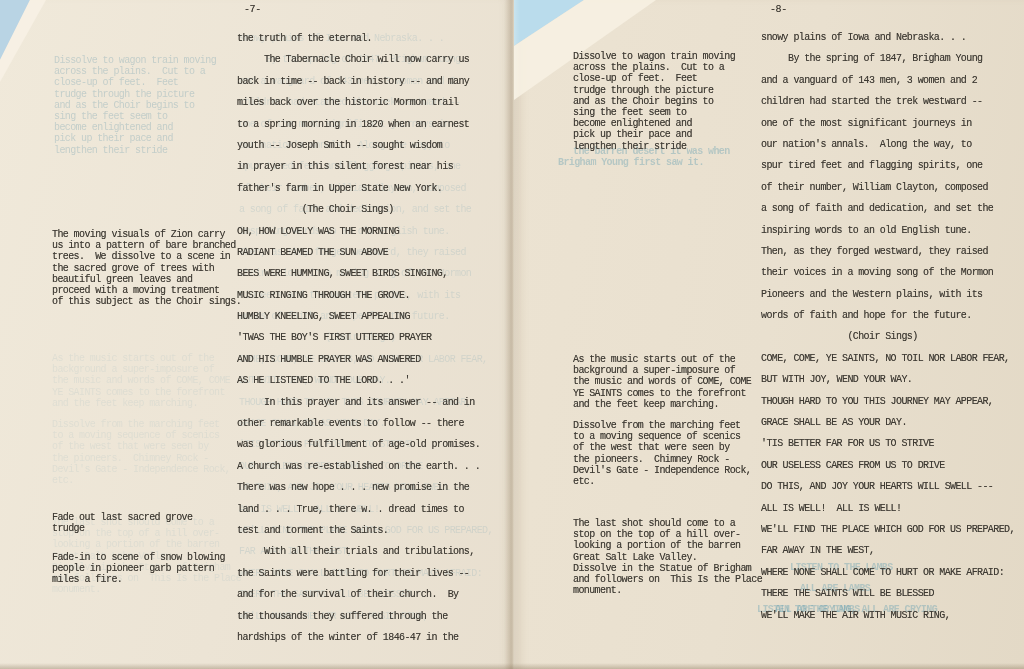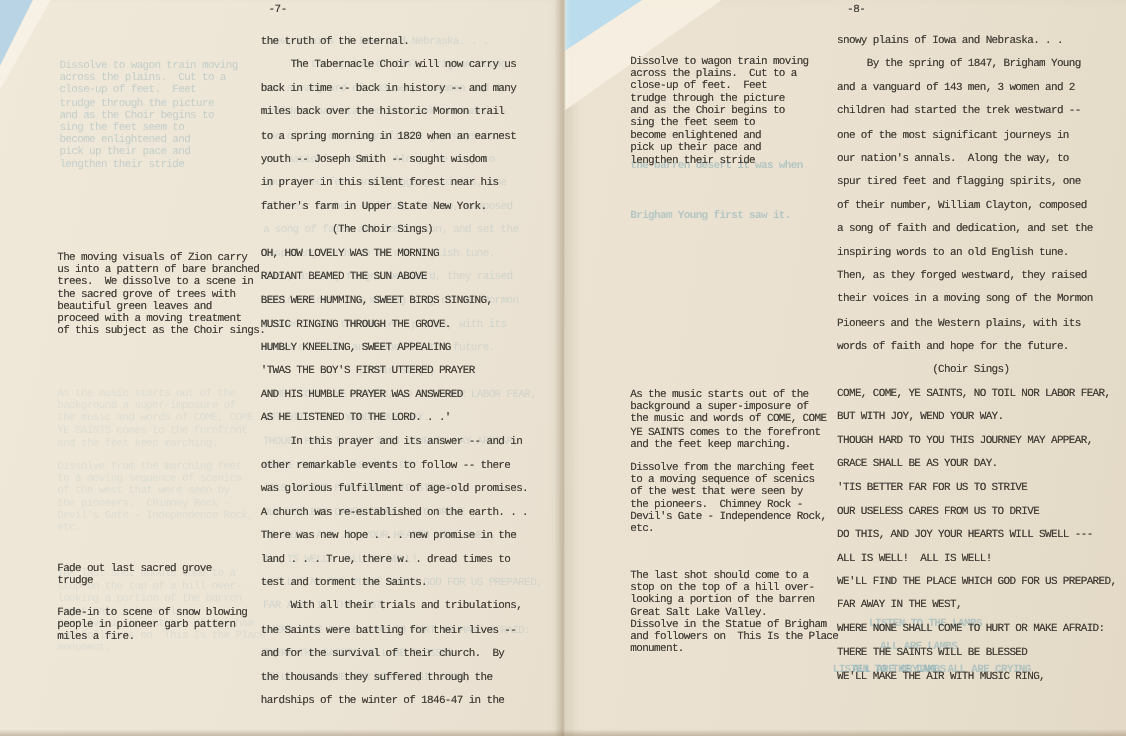--- a/index.html
+++ b/index.html
@@ -76,17 +76,17 @@
   <polygon points="0,0 30,0 0,60" fill="#b9d4e4"></polygon>
   <polygon points="30,0 46,0 0,82 0,60" fill="#f7f1e4" opacity="0.9"></polygon>
   <polygon points="514,0 584,0 514,46" fill="#badcec"></polygon>
   <polygon points="584,0 656,0 514,100 514,46" fill="#f6f0e2" opacity="0.92"></polygon>
 </svg>
 
 <div id="seam"></div>
 <div id="bottom-edge"></div>
 
 <div class="ghost-line" style="left: 573px; top: 146px;">the barren desert it was when</div>
-<div class="ghost-line" style="left: 573px; top: 157px; margin-top: 34px;">Brigham Young first saw it.</div>
+<div class="ghost-line" style="left: 558px; top: 157px;">Brigham Young first saw it.</div>
 <div class="ghost-line" style="left: 790px; top: 562px;">LISTEN TO THE LAMBS</div>
 <div class="ghost-line" style="left: 800px; top: 583px;">ALL ARE LAMBS</div>
 <div class="ghost-line" style="left: 757px; top: 604px;">LISTEN TO THE LAMBS</div>
 <div class="ghost-line" style="left: 775px; top: 604px;">ALL ARE CRYING, ALL ARE CRYING</div>
 
 </body></html>

